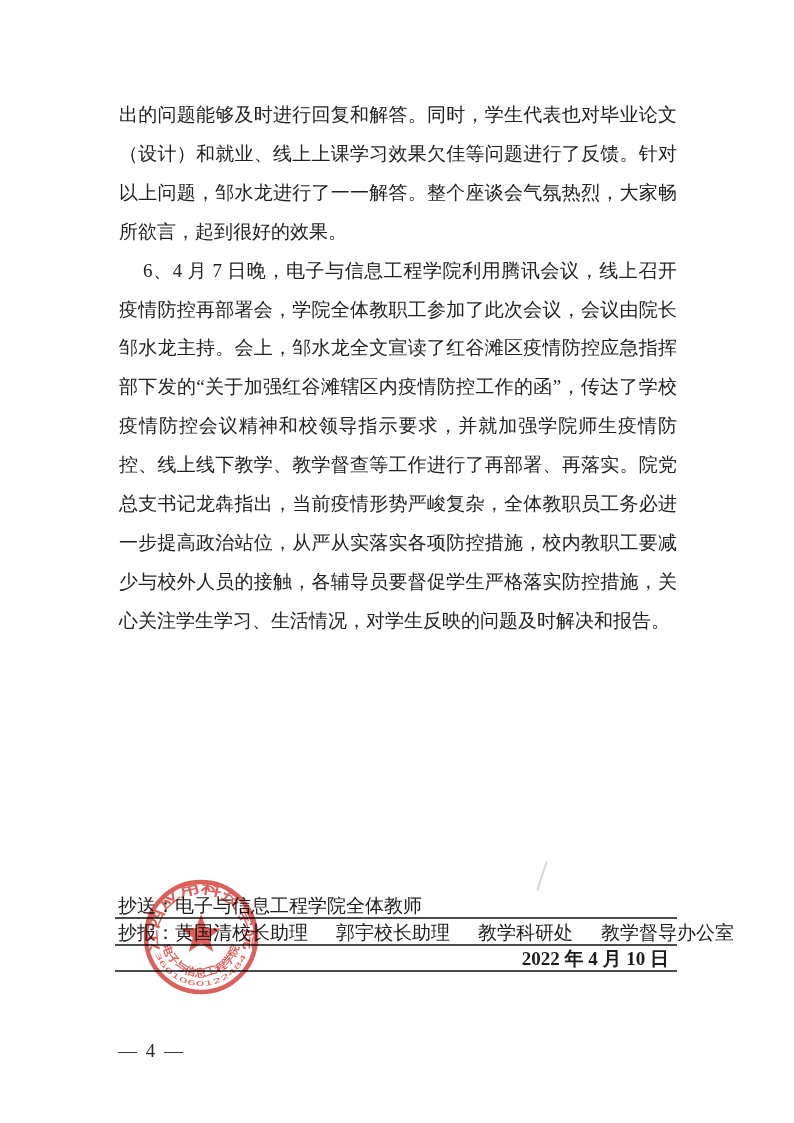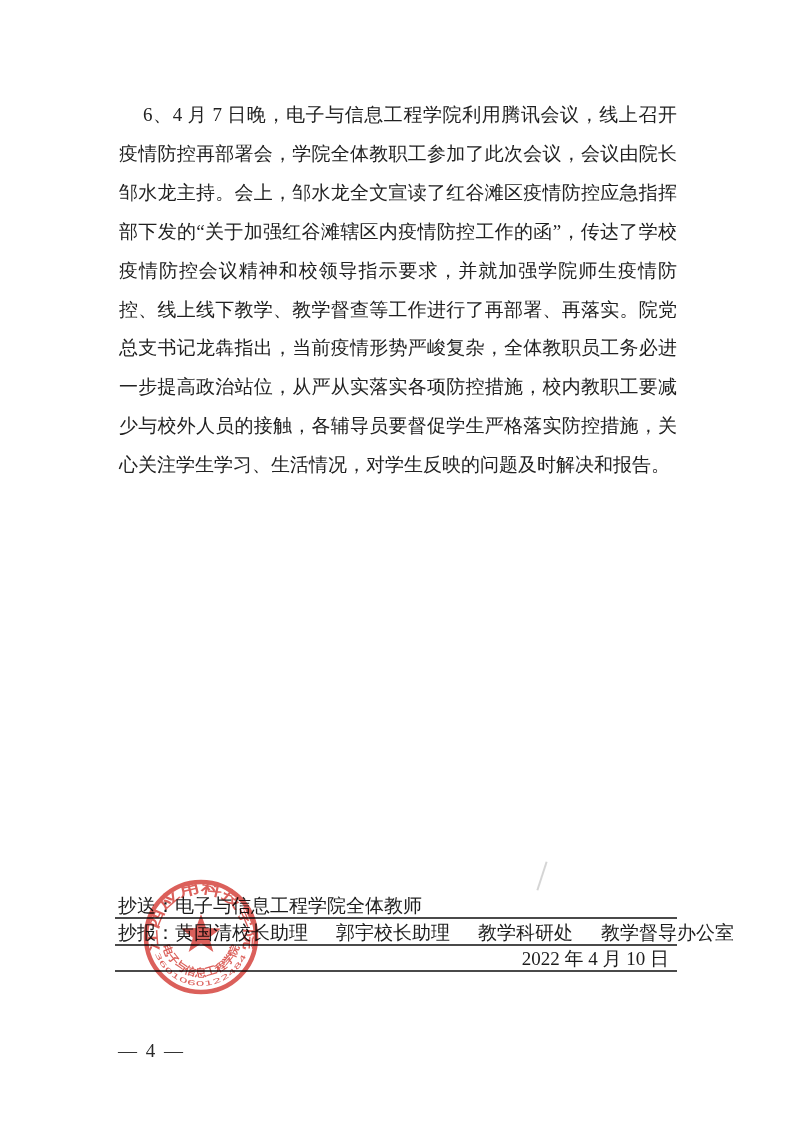--- a/index.html
+++ b/index.html
@@ -19,21 +19,21 @@
   
   .footer-block{
     position:absolute;left:115px;top:893px;width:562px;
     font-size:19px;color:#1c1c1c;
   }
   .footer-row{
     height:24.3px;border-bottom:2px solid #4a4a4a;
     display:flex;align-items:flex-end;gap:28px;
     padding:0 0 0 3px;line-height:22px;white-space:nowrap;
   }
-  .footer-row.date-row{justify-content:flex-end;padding-right:8px;}
+  .footer-row.date-row{justify-content:flex-end;padding-right:8px;font-weight:bold;}
   .footer-row .lbl-group{display:flex;gap:0;}
   
   .seal{
     position:absolute;left:142px;top:878px;width:118px;height:118px;
     mix-blend-mode:multiply;opacity:.85;z-index:5;pointer-events:none;
   }
   
   .page-number{
     position:absolute;left:118px;top:1040px;
     font-size:19px;letter-spacing:2px;color:#2a2a2a;
@@ -41,20 +41,21 @@
   
   .scan-artifact{
     position:absolute;left:541px;top:861px;width:2px;height:30px;
     background:#b9b9b9;transform:rotate(18deg);opacity:.6;
   }
 </style>
 </head>
 <body>
 
 <div class="doc-body">
+  <p>出的问题能够及时进行回复和解答。同时，学生代表也对毕业论文（设计）和就业、线上上课学习效果欠佳等问题进行了反馈。针对以上问题，邹水龙进行了一一解答。整个座谈会气氛热烈，大家畅所欲言，起到很好的效果。</p>
   <p class="indent">6、4 月 7 日晚，电子与信息工程学院利用腾讯会议，线上召开疫情防控再部署会，学院全体教职工参加了此次会议，会议由院长邹水龙主持。会上，邹水龙全文宣读了红谷滩区疫情防控应急指挥部下发的“关于加强红谷滩辖区内疫情防控工作的函”，传达了学校疫情防控会议精神和校领导指示要求，并就加强学院师生疫情防控、线上线下教学、教学督查等工作进行了再部署、再落实。院党总支书记龙犇指出，当前疫情形势严峻复杂，全体教职员工务必进一步提高政治站位，从严从实落实各项防控措施，校内教职工要减少与校外人员的接触，各辅导员要督促学生严格落实防控措施，关心关注学生学习、生活情况，对学生反映的问题及时解决和报告。</p>
 </div>
 
 <div class="scan-artifact"></div>
 
 <div class="footer-block">
   <div class="footer-row">
     <span class="lbl-group">
         <span>抄送：</span>
         <span>电子与信息工程学院全体教师</span>

